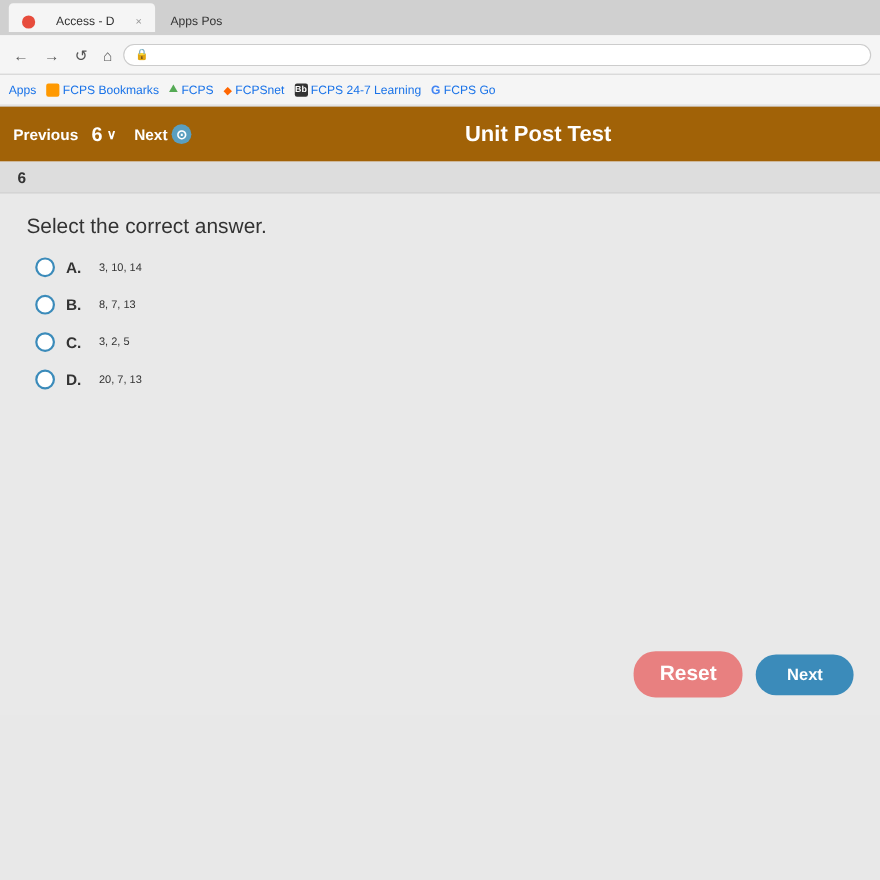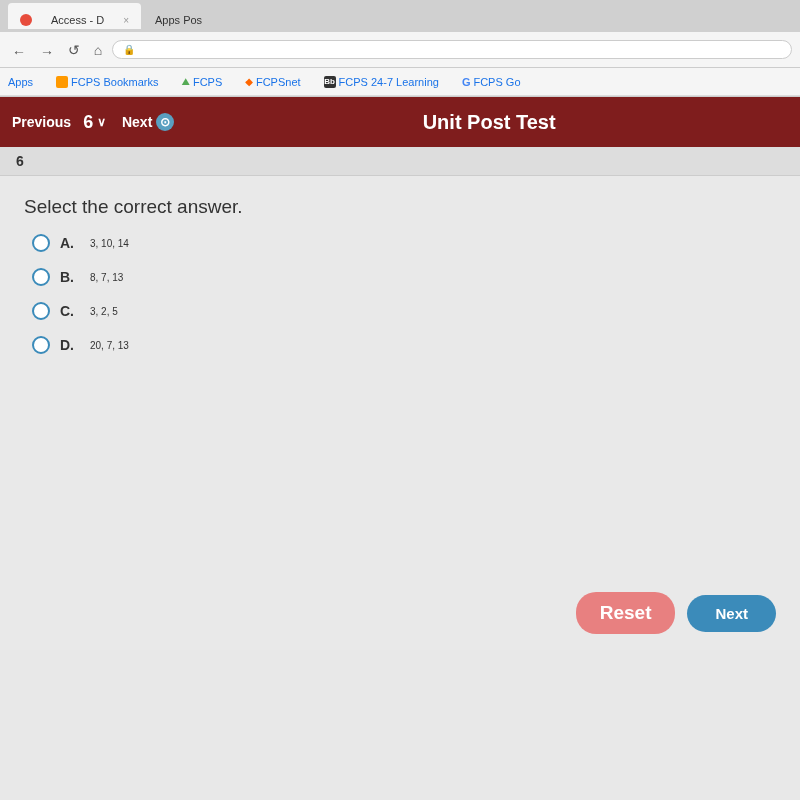--- a/index.html
+++ b/index.html
@@ -97,37 +97,37 @@
       color: #555;
       font-size: 10px;
     }
 
     .bookmarks-bar {
       display: flex;
       align-items: center;
       background: #f5f5f5;
       padding: 3px 8px;
       height: 28px;
-      gap: 23px;
+      gap: 9px;
       border-bottom: 1px solid #ddd;
       font-size: 11px;
       color: #1a73e8;
     }
 
     .bookmark-item {
       display: flex;
       align-items: center;
       gap: 3px;
       cursor: pointer;
       white-space: nowrap;
     }
 
     
     .app-nav {
-      background: #7f1d1d;
+      background: #a16207;
       display: flex;
       align-items: center;
       padding: 0 12px;
       height: 50px;
       color: white;
       gap: 0;
     }
 
     .app-nav .prev-btn {
       background: none;

